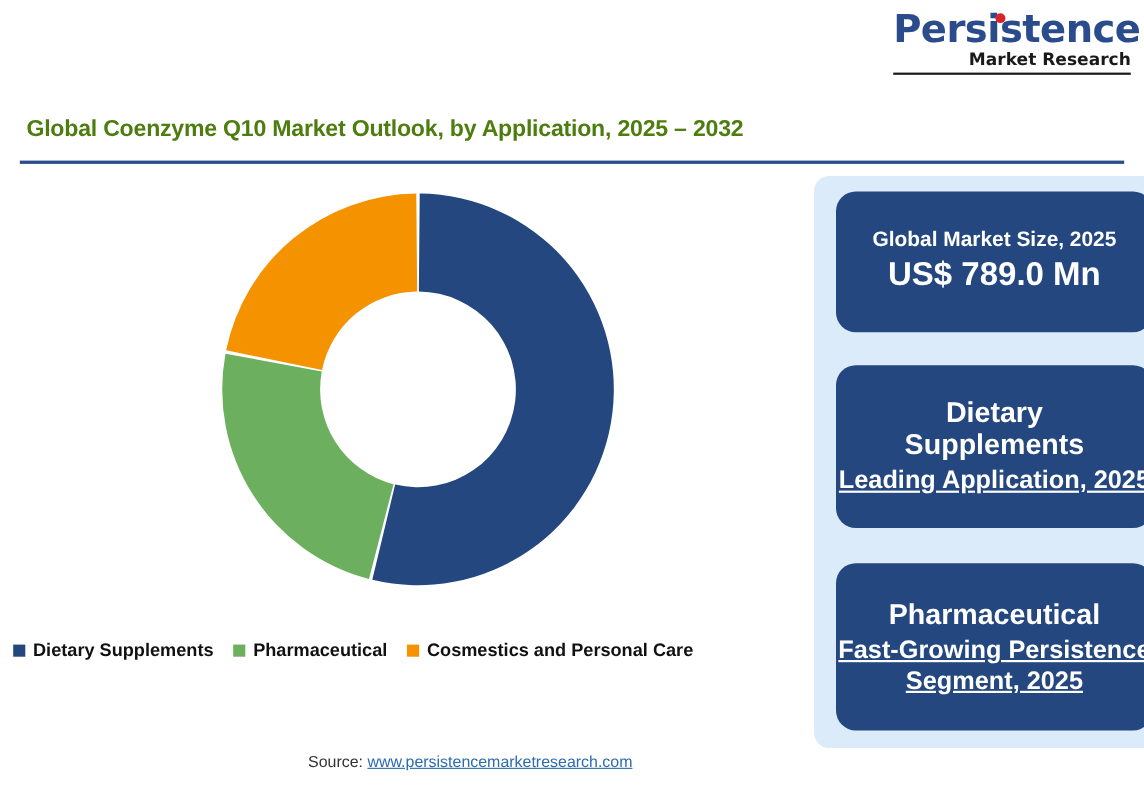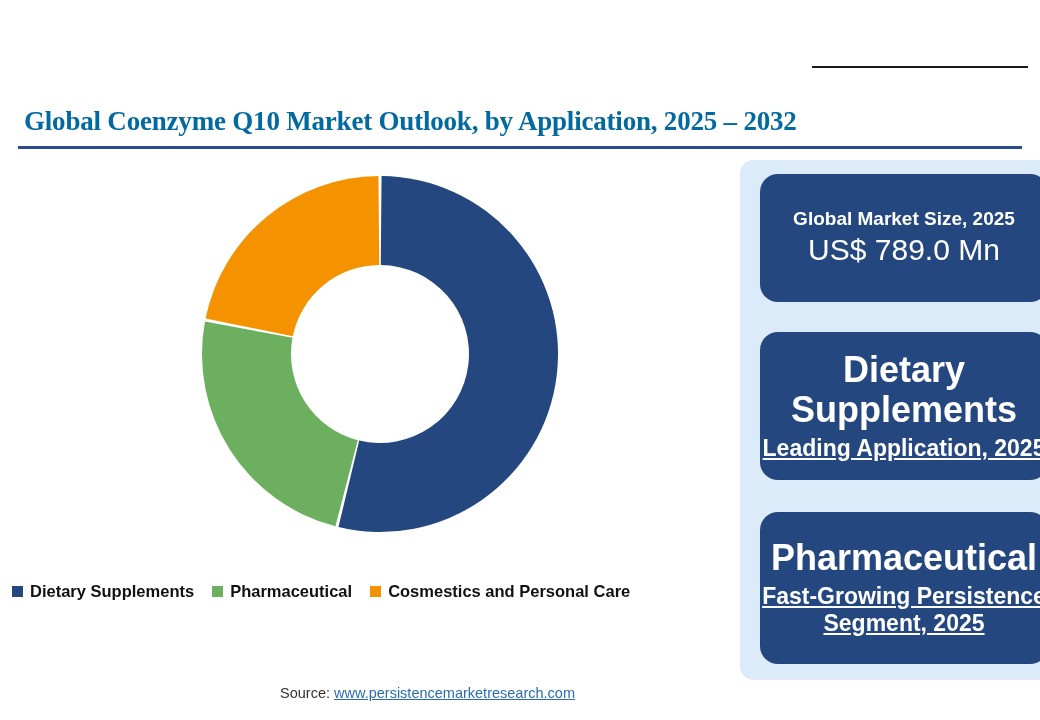--- a/index.html
+++ b/index.html
@@ -61,26 +61,25 @@
     width: 216px;
     height: 2px;
     background: #1A1A1A;
   }
 
   
   .title {
     position: absolute;
     left: 24px;
     top: 106px;
-    font-size: 27px;
-    font-weight: bold;
-    color: #0369a1;
+    font-size: 21px;
+    font-weight: bold;
+    color: #4d7c0f;
     letter-spacing: -0.2px;
     white-space: nowrap;
-    font-family: Liberation Serif, serif;
   }
   .title-rule {
     position: absolute;
     left: 18px;
     top: 146px;
     width: 1004px;
     height: 3px;
     background: #2B4C8C;
   }
 
@@ -154,26 +153,26 @@
   .card-2 { top: 172px; height: 148px; }
   .card-3 { top: 352px; height: 152px; }
 
   .card-caption {
     font-size: 19px;
     font-weight: bold;
     line-height: 1.18;
   }
   .card-value {
     font-size: 30px;
-    font-weight: normal;
+    font-weight: bold;
     line-height: 1.2;
     margin-top: 2px;
   }
   .card-heading {
-    font-size: 36px;
+    font-size: 26px;
     font-weight: bold;
     line-height: 1.12;
   }
   .card-sub {
     font-size: 23px;
     font-weight: bold;
     line-height: 1.2;
     margin-top: 4px;
     text-decoration: underline;
   }
@@ -191,20 +190,25 @@
   .source a {
     color: #2B6CB0;
     text-decoration: underline;
   }
 </style>
 </head>
 <body>
 
 <div class="page">
 
+  <div class="logo">
+    <span class="logo-main">Persistence</span>
+    <span class="logo-dot"></span>
+    <span class="logo-sub">Market Research</span>
+  </div>
   <div class="logo-rule"></div>
 
   <div class="title">Global Coenzyme Q10 Market Outlook, by Application, 2025 – 2032</div>
   <div class="title-rule"></div>
 
   <div class="chart-area">
     <div class="donut-wrap">
       <svg viewBox="0 0 364 364" width="364" height="364">
         <g id="donut-slices">
             <path d="M 183.55 4.01 A 178 178 0 1 1 140.45 355.08 L 161.22 268.54 A 89 89 0 1 0 182.78 93.00 Z" fill="#24477F"></path>

